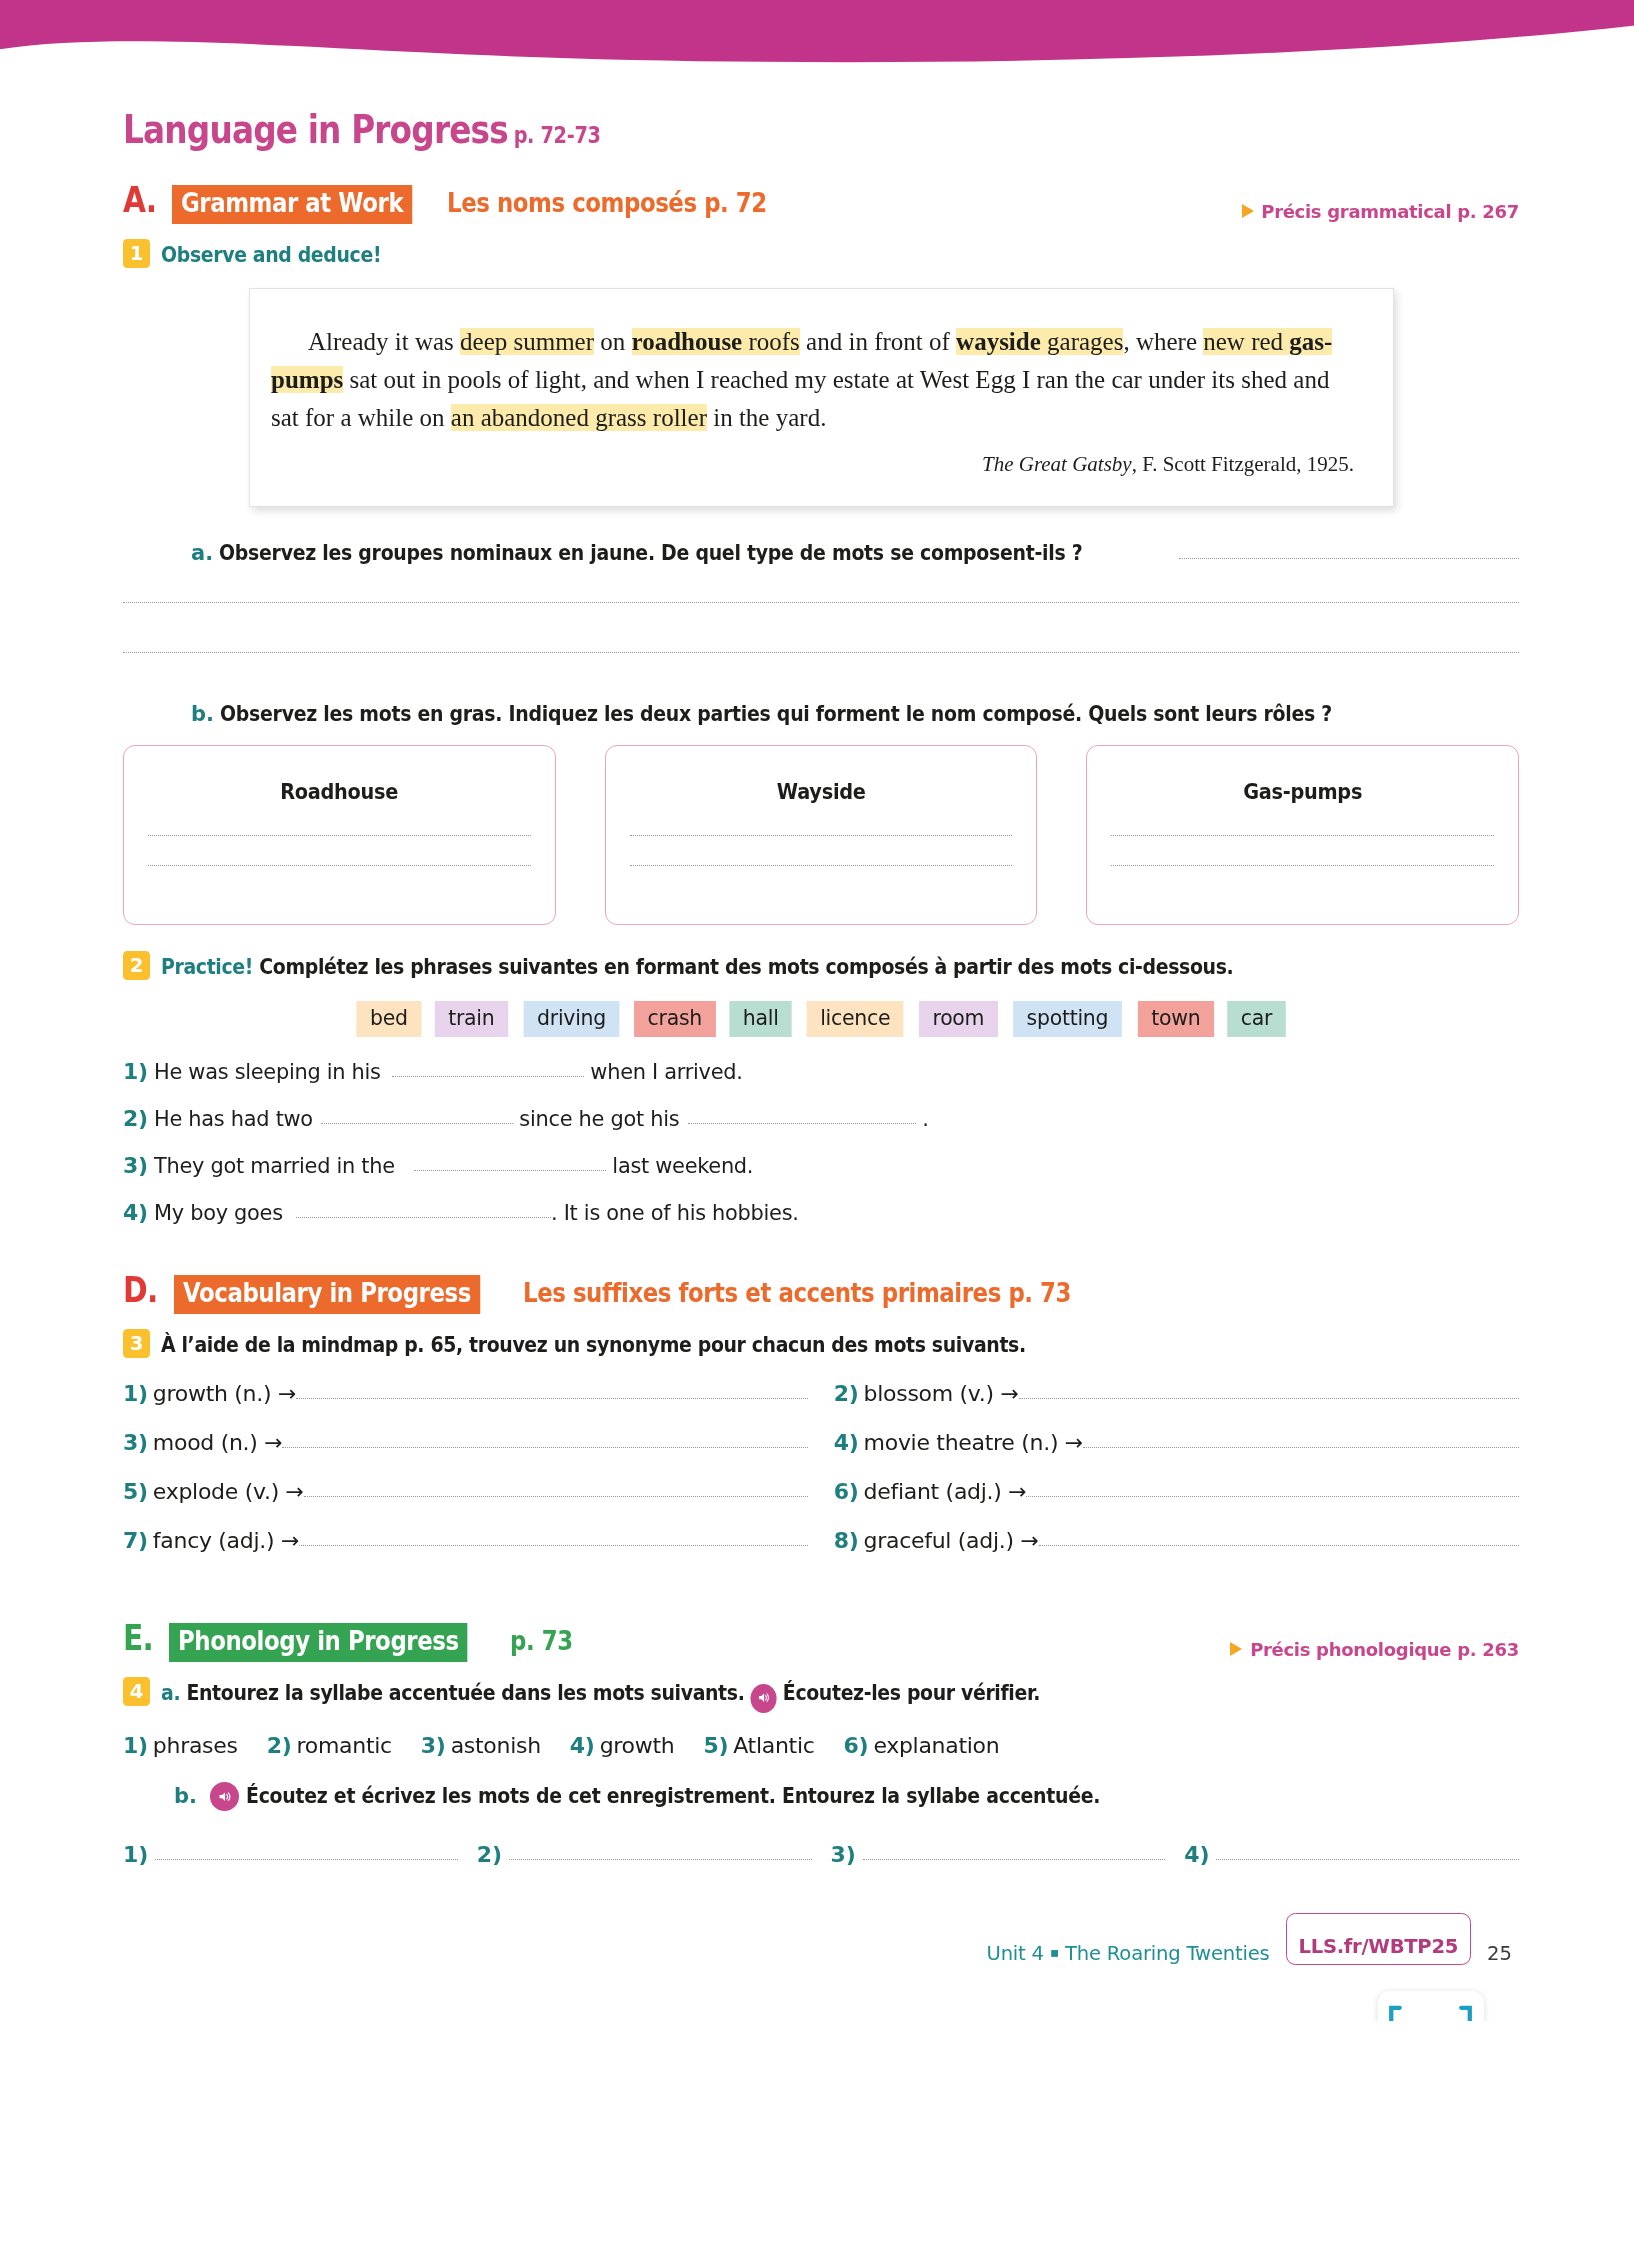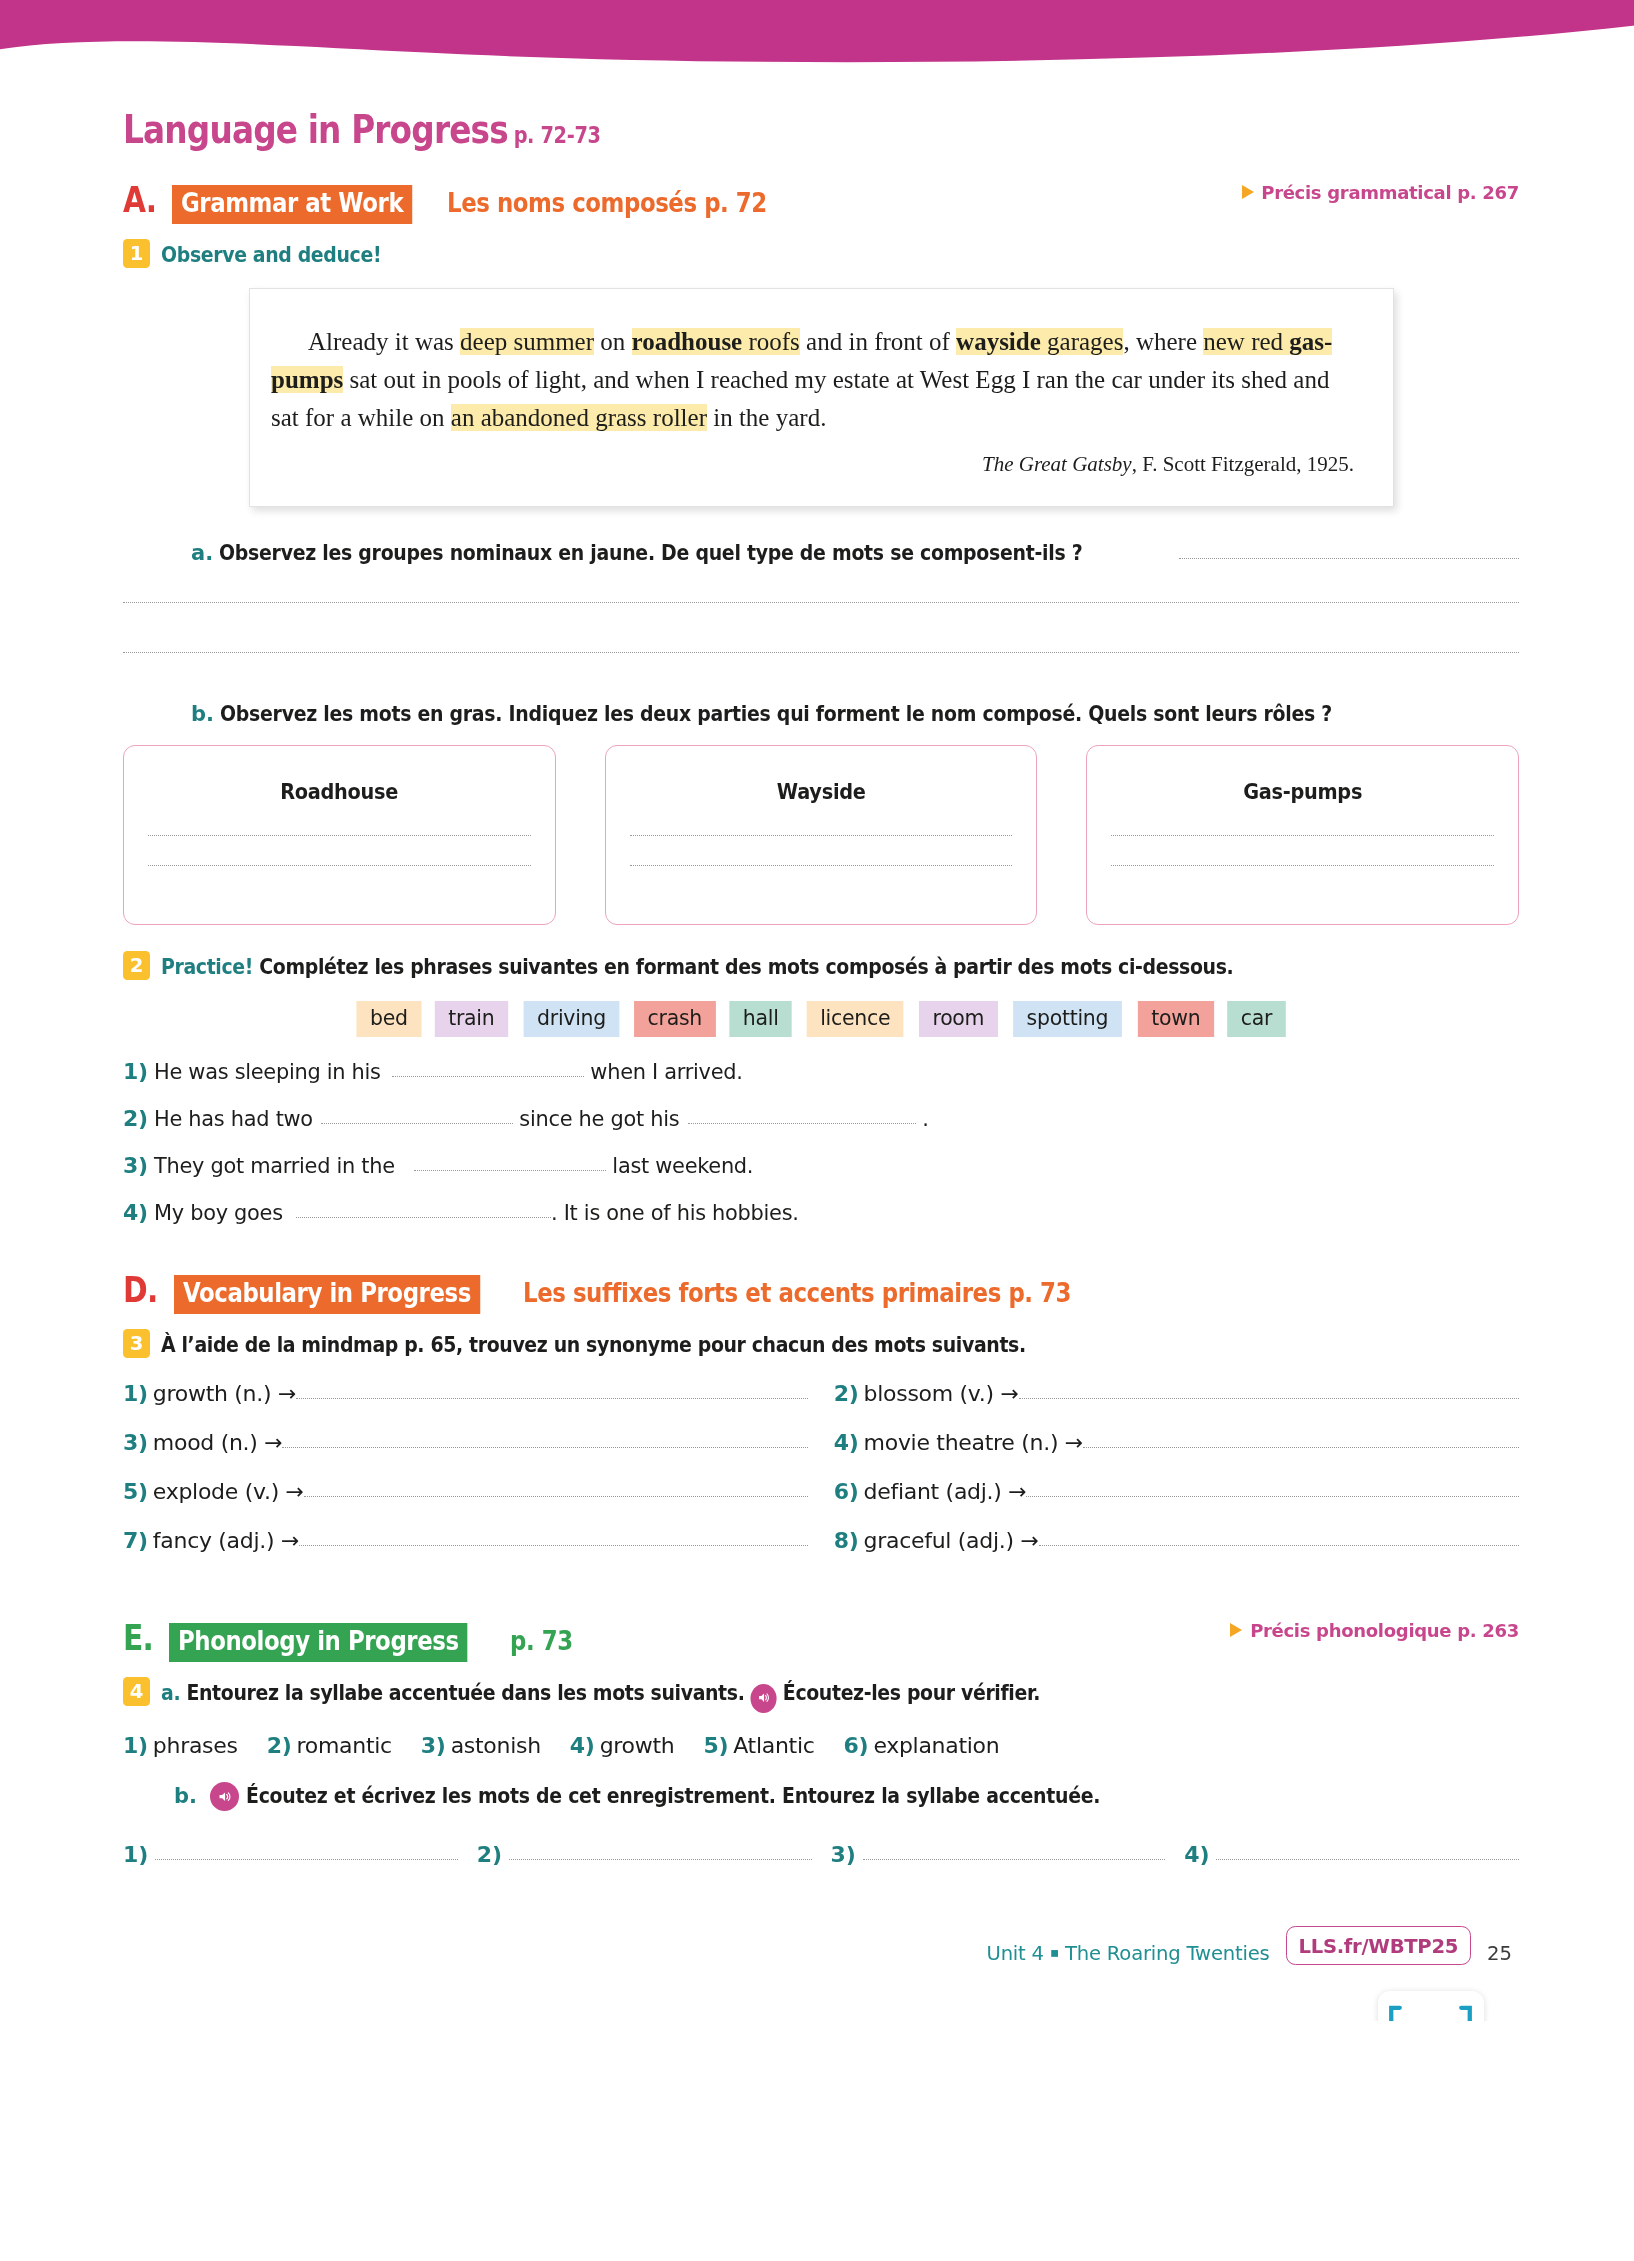--- a/index.html
+++ b/index.html
@@ -102,21 +102,21 @@
     white-space: nowrap;
     line-height: 1;
   }
   .sec-sub.orange { color: #ec6a2b; }
   .sec-sub.green  { color: #34a352; }
 
   
   .precis {
     position: absolute;
     right: 0;
-    bottom: 21px;
+    bottom: 2px;
     font-family: "DejaVu Sans", sans-serif;
     font-weight: bold;
     font-size: 18px;
     color: #c8468c;
     letter-spacing: -0.3px;
     white-space: nowrap;
     display: flex;
     align-items: center;
     gap: 7.7px;
   }
@@ -409,21 +409,21 @@
     color: #1f8f93;
     letter-spacing: -0.2px;
   }
   .footer-unit .sq { font-size: 13.6px; vertical-align: 2.6px; }
   .footer-pill {
     border: 1.7px solid #c8468c;
     border-radius: 9.4px;
     color: #b13c7d;
     font-weight: bold;
     font-size: 19.6px;
-    padding: 8px 12px 6px 12px;
+    padding: 21px 12px 6px 12px;
     letter-spacing: -0.3px;
   }
   .footer-page {
     font-size: 19.6px;
     color: #3b3b3b;
   }
 </style>
 </head>
 <body>
 

